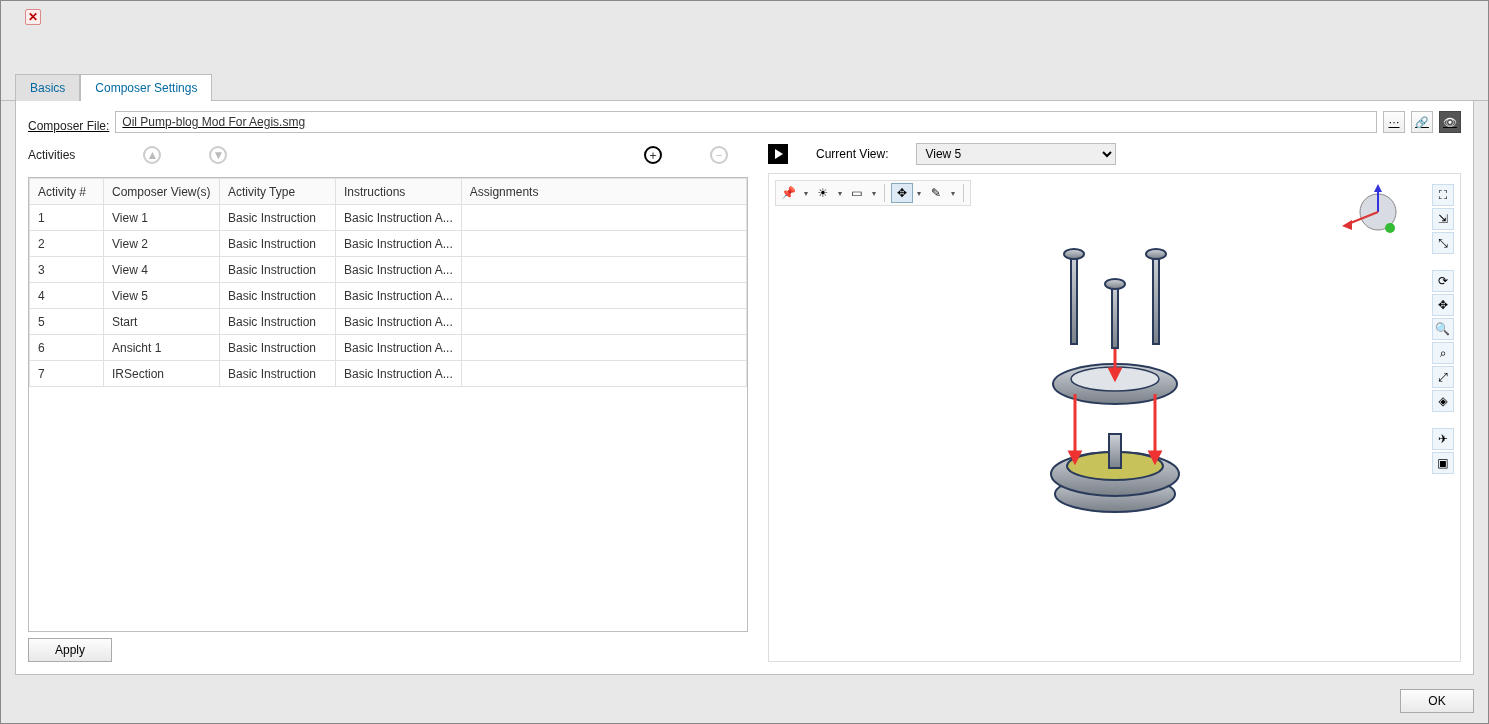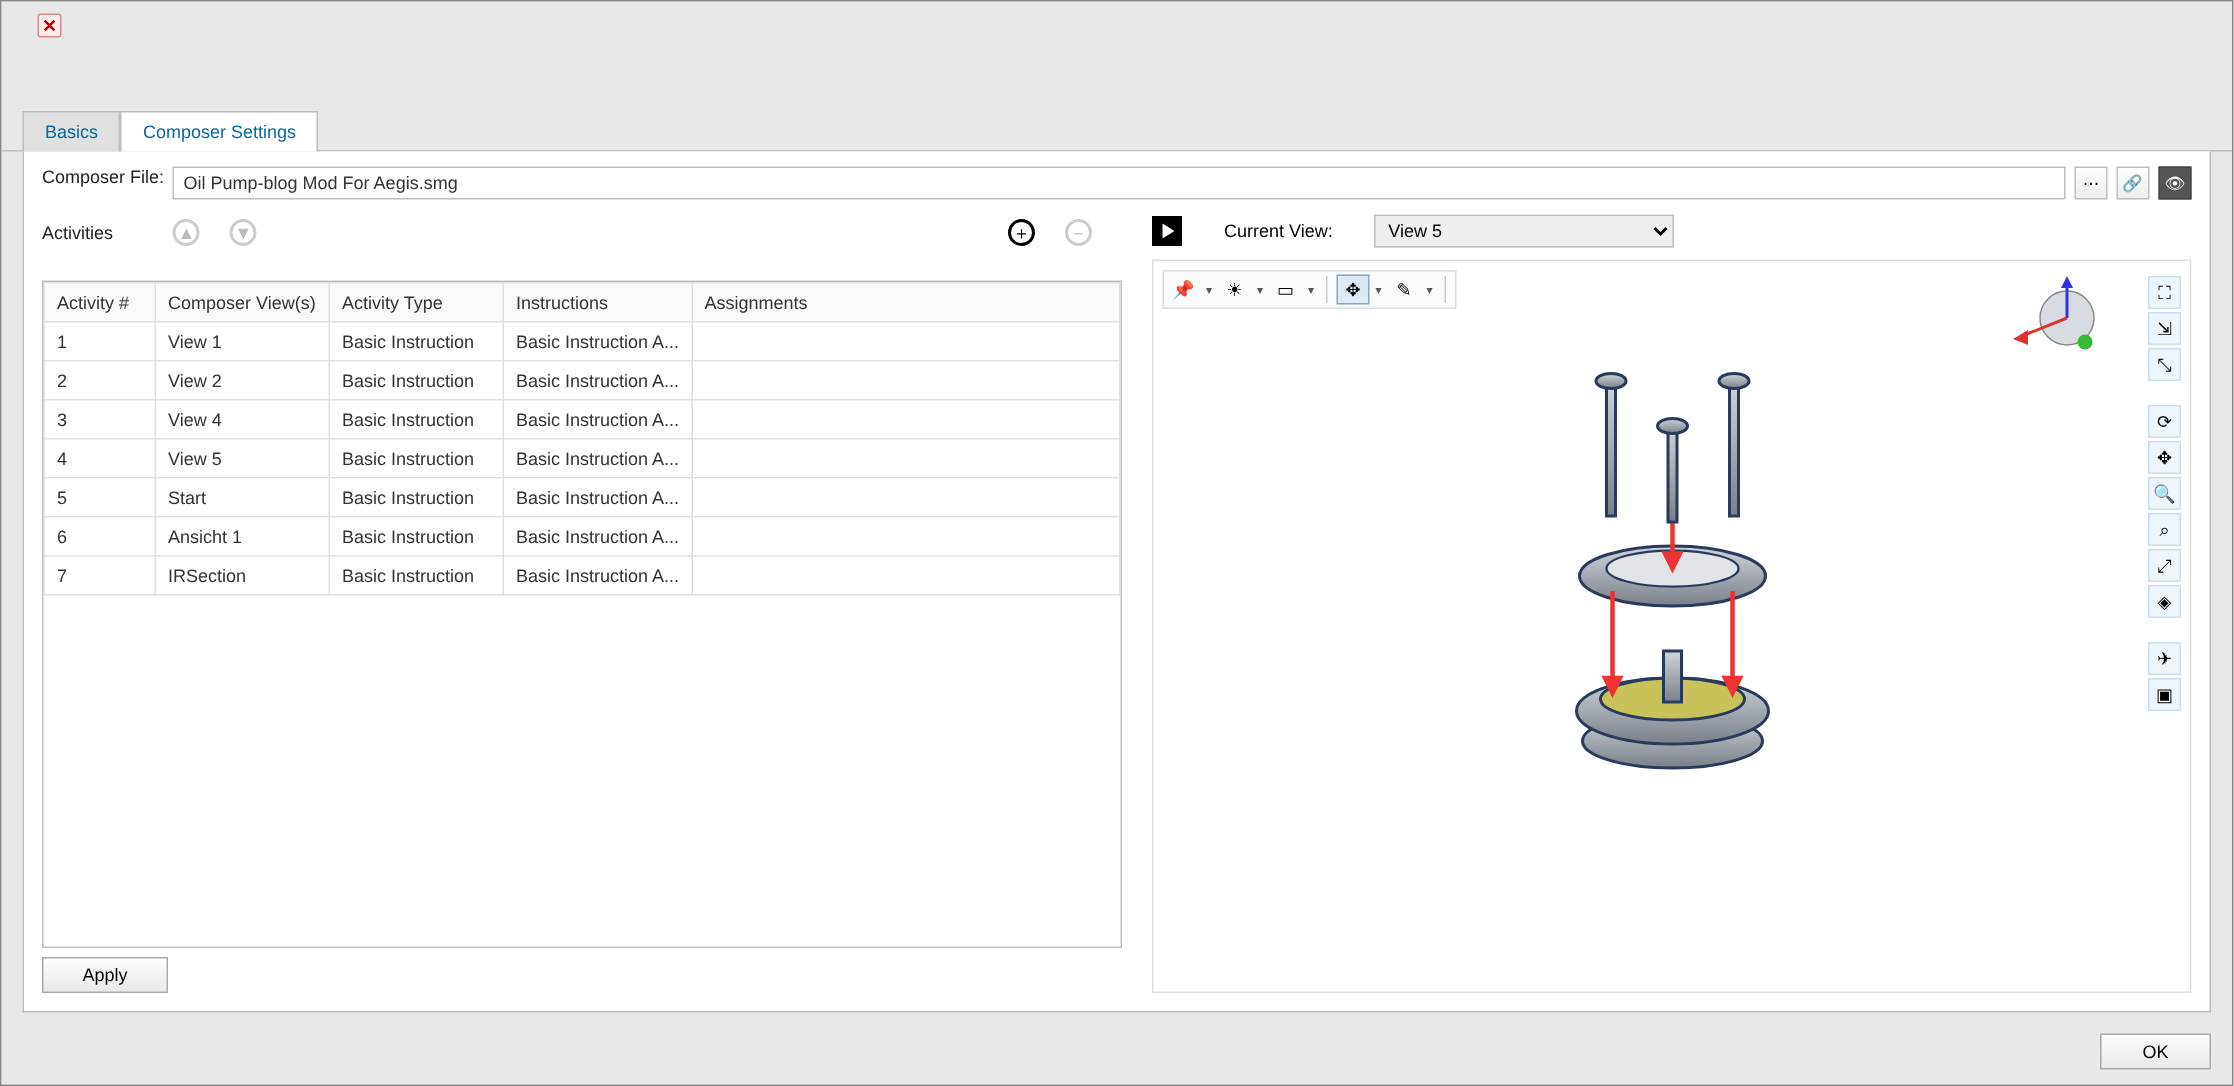--- a/index.html
+++ b/index.html
@@ -5,28 +5,28 @@
 *{box-sizing:border-box;margin:0;padding:0;font-family:'Segoe UI',Tahoma,sans-serif;font-size:12px;}
 body{background:#e8e8e8;width:1489px;height:724px;overflow:hidden;border:1px solid #888;}
 .dialog{background:#e8e8e8;width:100%;height:100%;display:flex;flex-direction:column;}
 .titlebar{display:flex;align-items:center;padding:8px 14px 4px 24px;}
 .titlebar h1{font-size:19px;font-weight:400;color:#222;flex:1;}
 .close-x{width:16px;height:16px;display:flex;align-items:center;justify-content:center;cursor:pointer;color:#b00;font-weight:bold;border:1px solid #d88;border-radius:2px;background:#fee;}
 .tabstrip{display:flex;padding:0 14px;border-bottom:1px solid #bdbdbd;}
 .tab{padding:6px 14px;border:1px solid #bdbdbd;border-bottom:none;background:#e0e0e0;color:#0369a1;margin-right:0;position:relative;top:1px;cursor:pointer;margin-top:44px;}
 .tab.active{background:#fff;}
 .content{flex:1;background:#fff;margin:0 14px 8px 14px;border:1px solid #bdbdbd;border-top:none;padding:10px 12px 12px 12px;display:flex;flex-direction:column;}
-.filerow{display:flex;align-items:flex-start;gap:6px;margin-bottom:10px;}
+.filerow{display:flex;align-items:flex-end;gap:6px;margin-bottom:10px;text-decoration:underline;}
 .filerow label{color:#222;white-space:nowrap;}
 .filerow input{flex:1;height:22px;border:1px solid #bdbdbd;padding:0 6px;color:#333;}
 .iconbtn{width:22px;height:22px;border:1px solid #bdbdbd;background:linear-gradient(#fdfdfd,#eee);display:flex;align-items:center;justify-content:center;font-size:11px;cursor:pointer;}
 .iconbtn.dark{background:#555;color:#fff;border-color:#444;}
 .body-split{flex:1;display:flex;gap:20px;overflow:hidden;}
 .left-pane{width:720px;display:flex;flex-direction:column;}
-.act-header{display:flex;align-items:center;height:24px;margin-bottom:20px;}
+.act-header{display:flex;align-items:center;height:24px;margin-bottom:10px;gap:28px;}
 .act-header .lbl{color:#222;margin-right:40px;}
 .circ{width:18px;height:18px;border-radius:50%;display:flex;align-items:center;justify-content:center;margin-right:20px;}
 .circ.grey{color:#bbb;border:2px solid #ccc;}
 .circ.black{color:#000;border:2px solid #000;background:#fff;}
 .spacer{flex:1;}
 .table-wrap{flex:1;border:1px solid #bdbdbd;background:#fff;overflow:auto;}
 table{width:100%;border-collapse:collapse;}
 th,td{border:1px solid #e0e0e0;padding:5px 8px;text-align:left;color:#333;font-weight:400;white-space:nowrap;overflow:hidden;text-overflow:ellipsis;}
 th{background:#fafafa;height:26px;}
 td{height:26px;}

